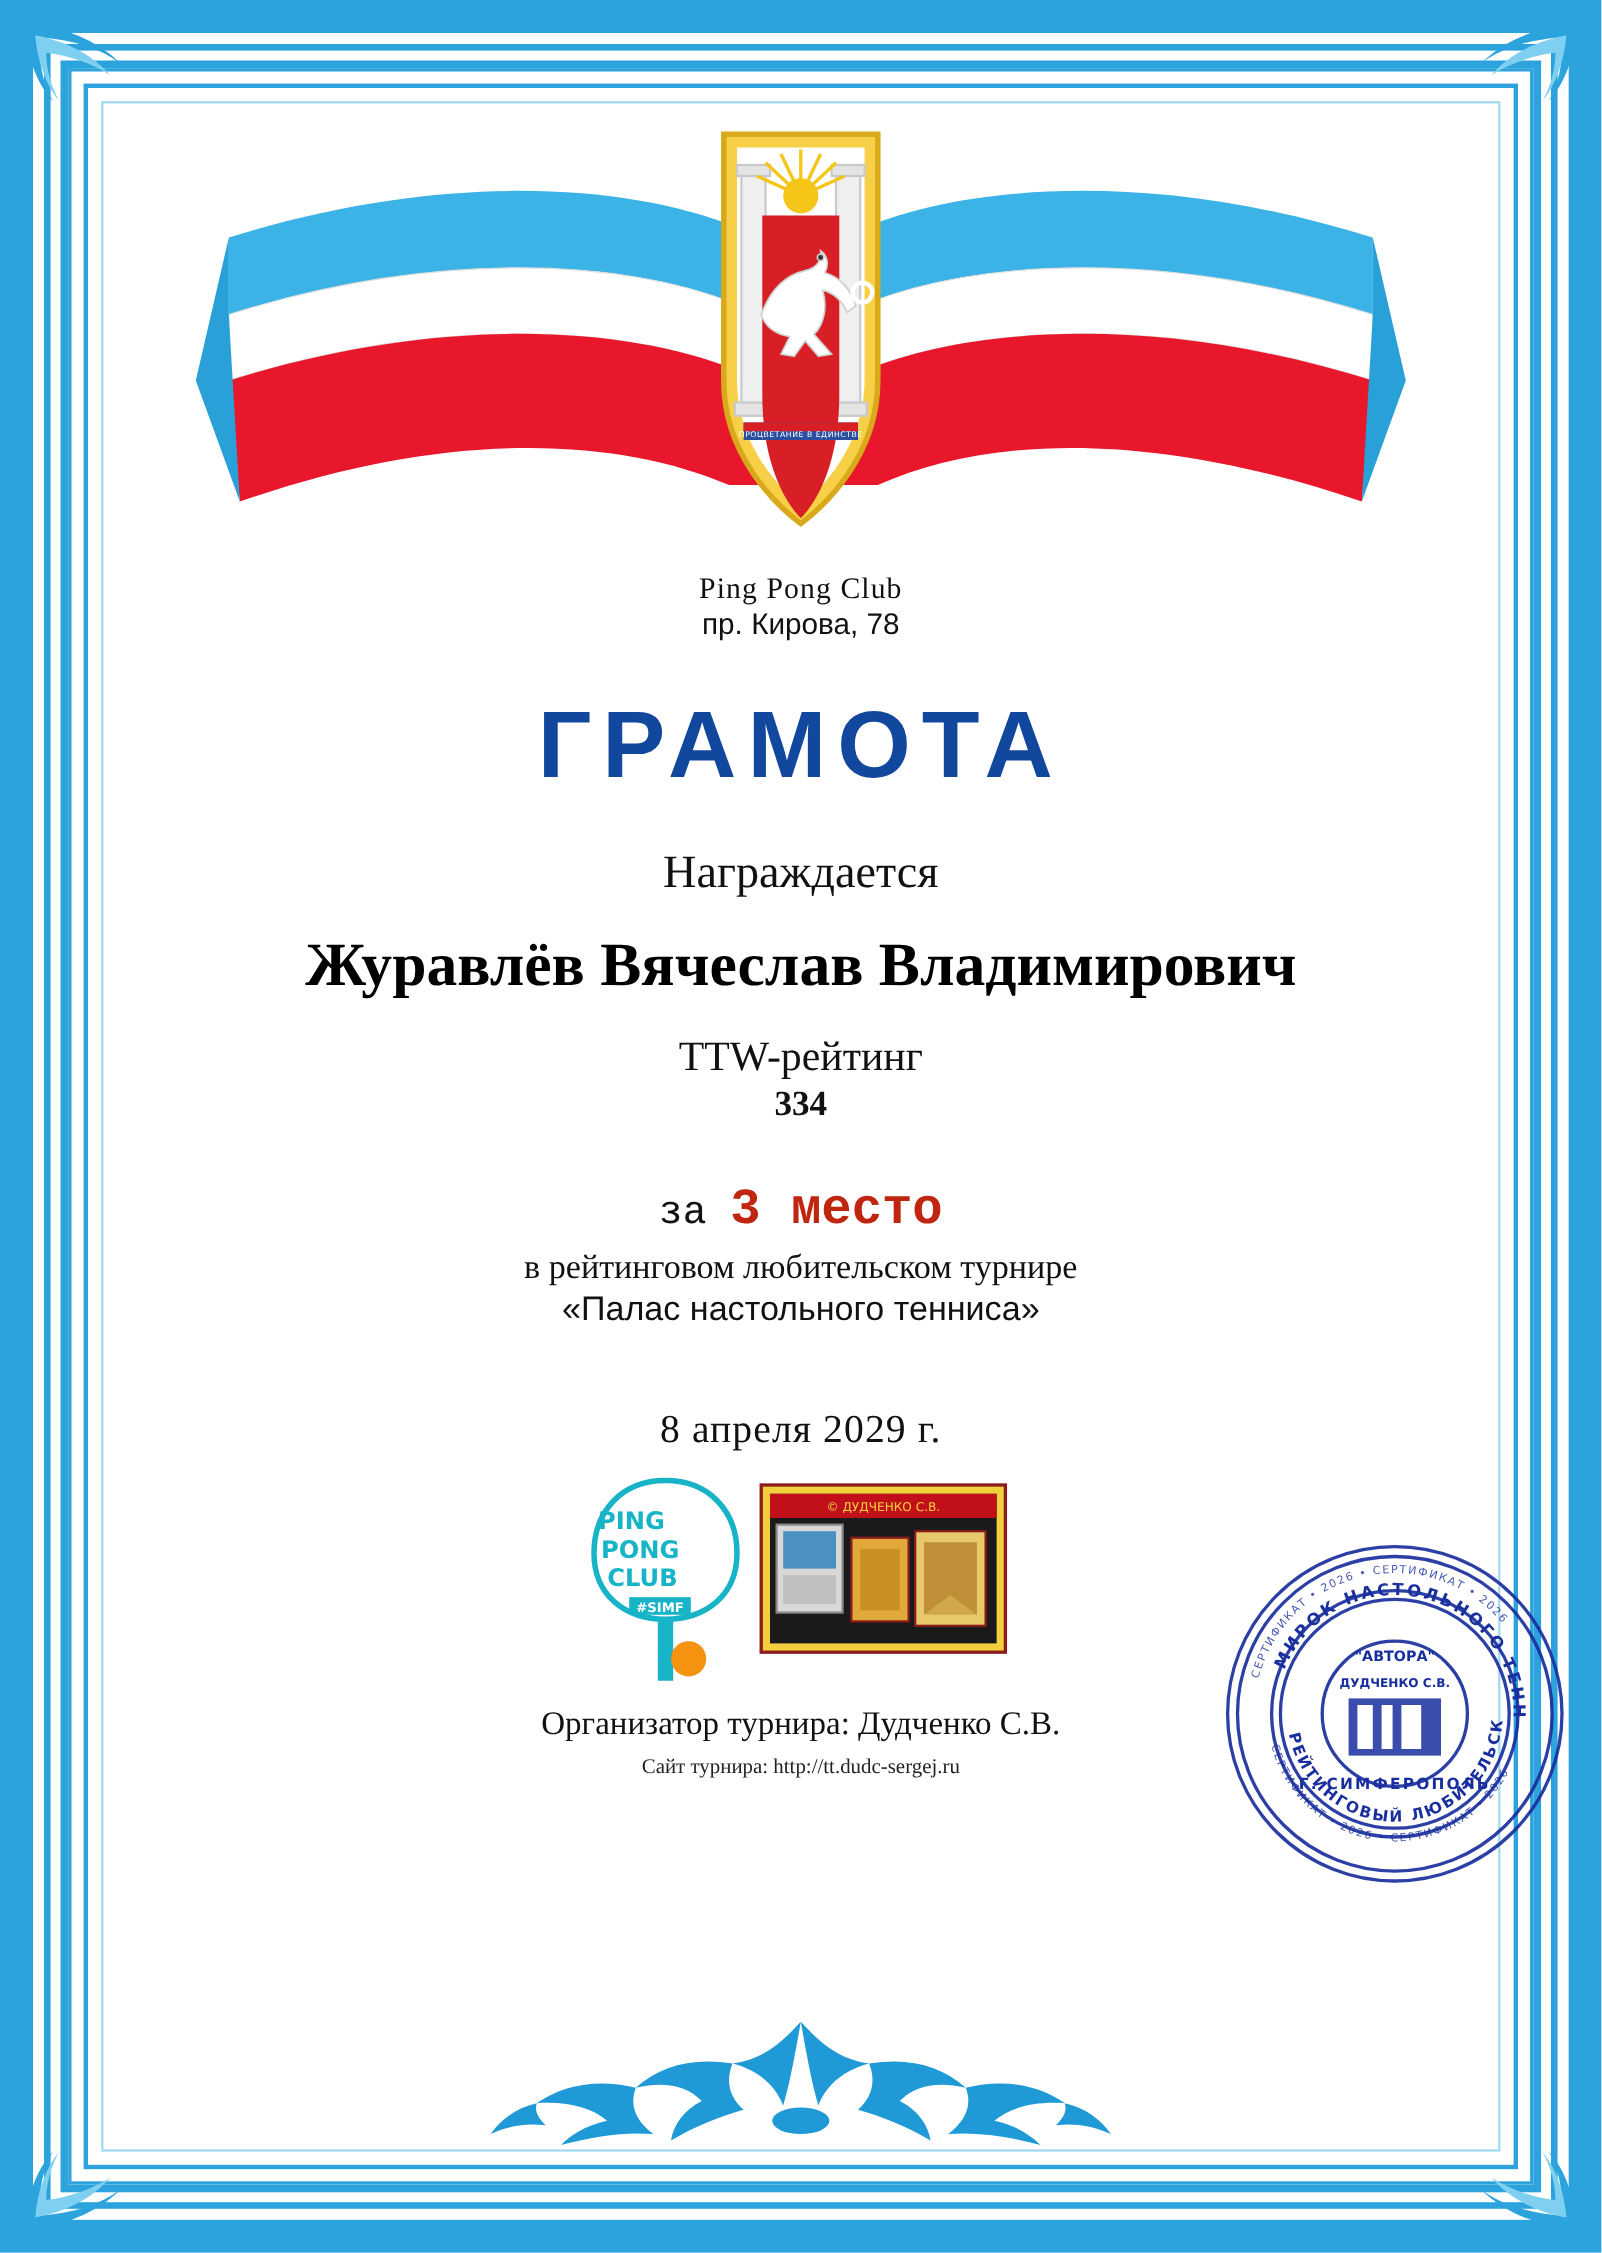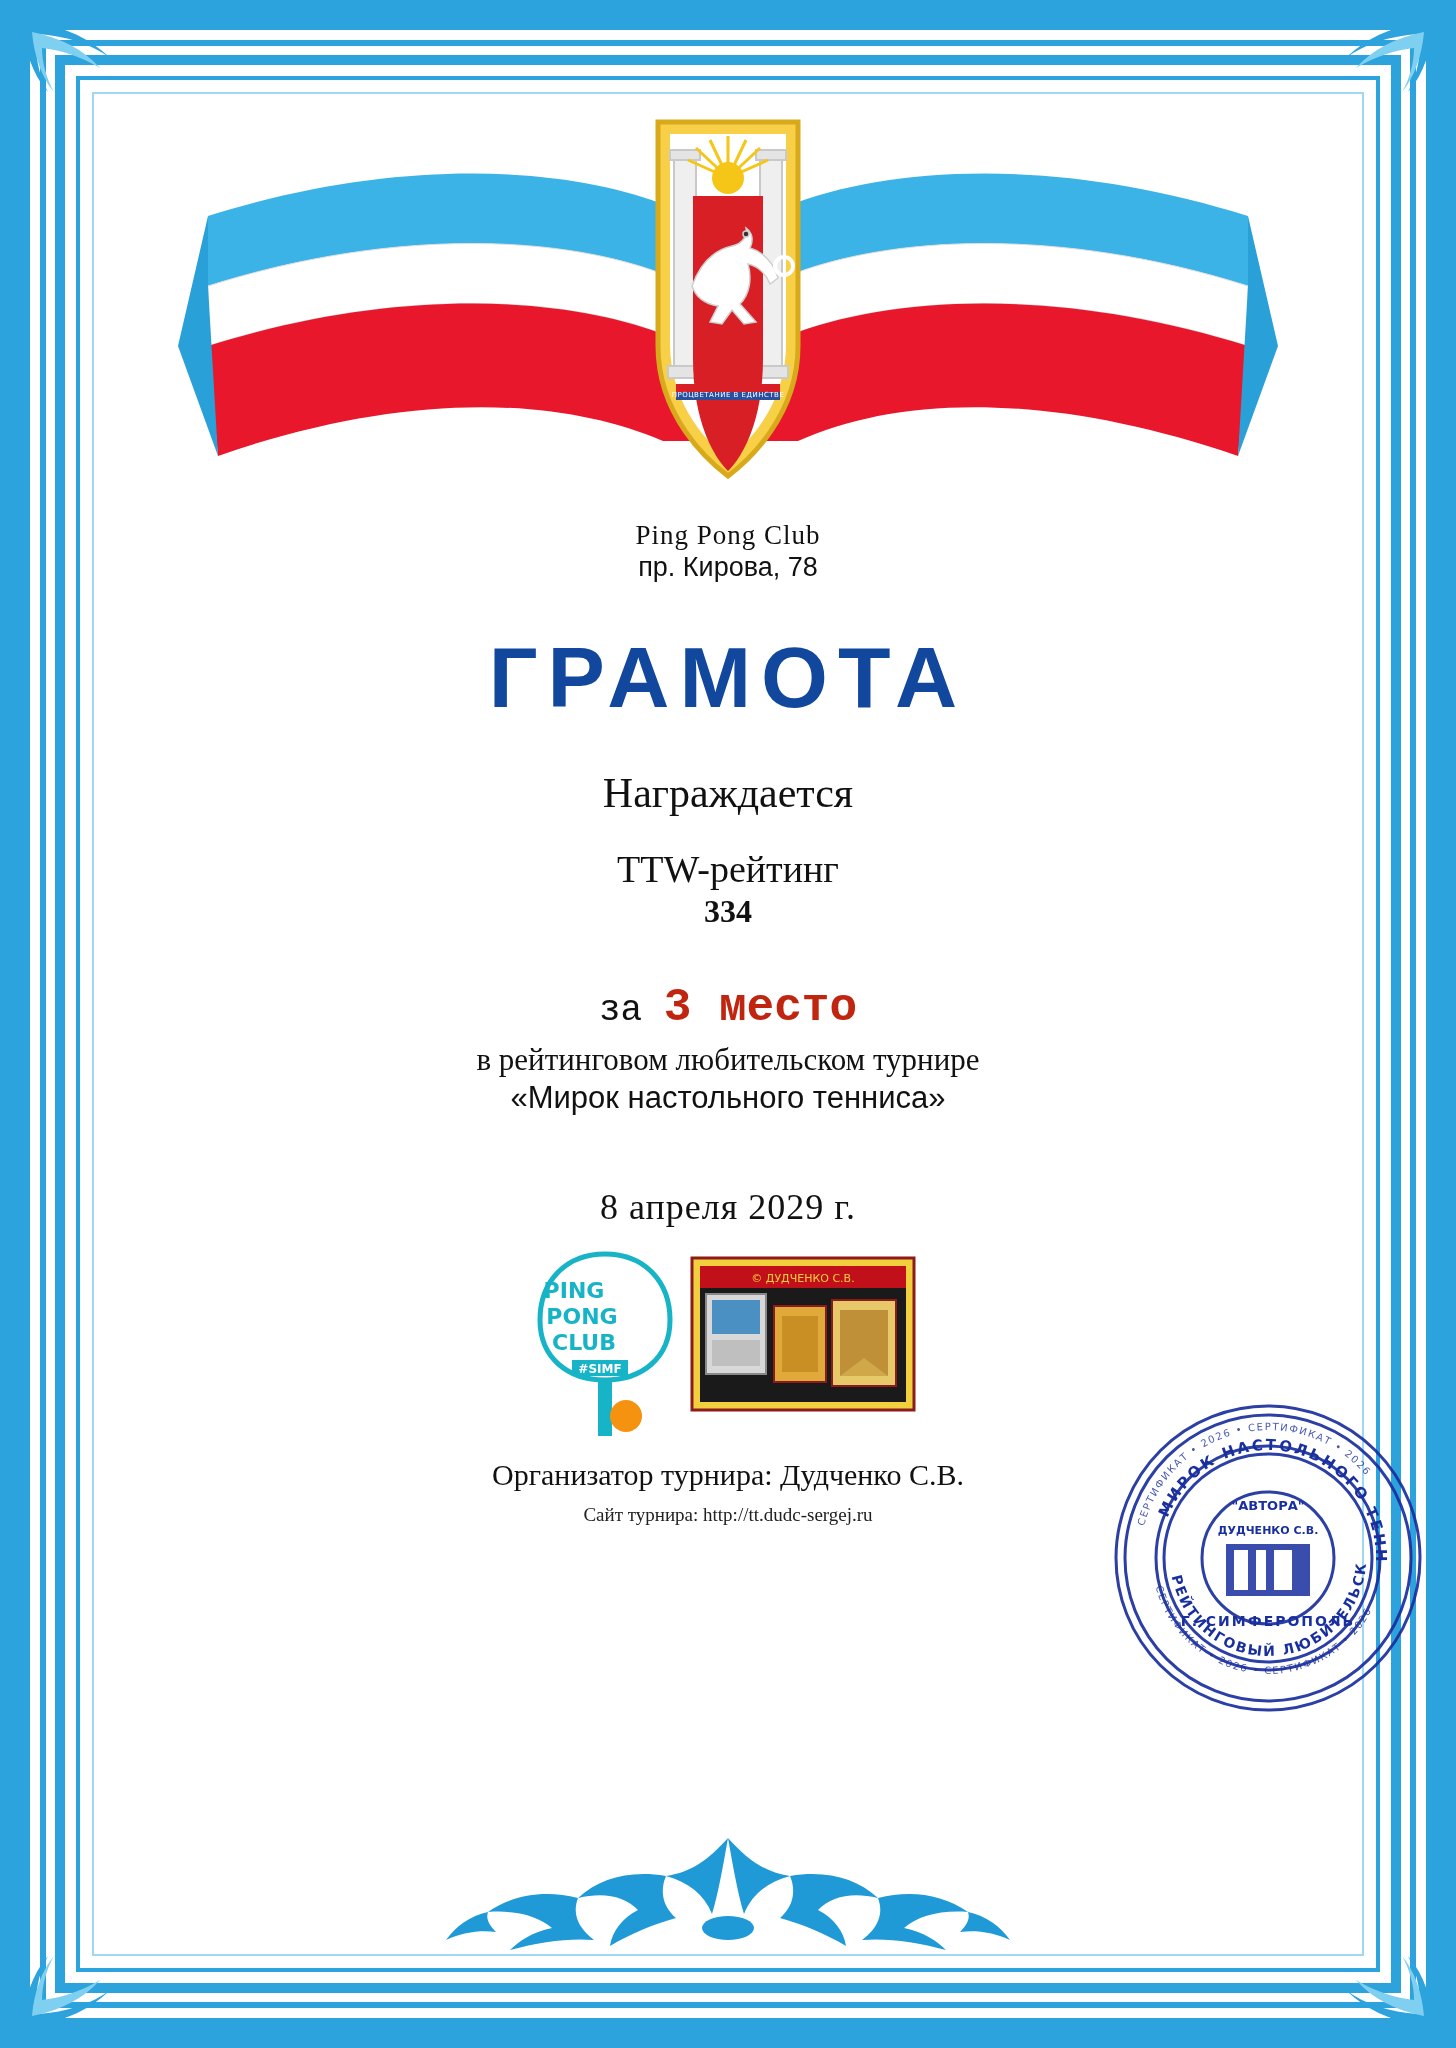--- a/index.html
+++ b/index.html
@@ -341,30 +341,31 @@
 
     <div class="club-lines">
       <div class="club-line-1">Ping Pong Club</div>
       <div class="club-line-3">пр. Кирова, 78</div>
     </div>
 
     <div class="title">ГРАМОТА</div>
 
     <div class="awarded">Награждается</div>
 
+    <div class="winner">Журавлёв Вячеслав Владимирович</div>
 
     <div class="rating-label">TTW-рейтинг</div>
     <div class="rating-value">334</div>
 
     <div class="place-line">
       <span>за</span>
       <span class="place-strong">3 место</span>
     </div>
     <div class="tourney-1">в  рейтинговом любительском турнире</div>
-    <div class="tourney-2">«Мирок настольного тенниса»</div>
+    <div class="tourney-2">«Палас настольного тенниса»</div>
 
     <div class="date">8 апреля 2029 г.</div>
 
     <div class="logos">
 
       <div class="logo-paddle">
         <svg viewBox="0 0 150 190" width="150" height="190">
           <path d="M75 4 C115 4 140 32 140 70 C140 108 112 130 75 130 C38 130 10 108 10 70 C10 32 35 4 75 4 Z" fill="#ffffff" stroke="#17b3c7" stroke-width="5"></path>
           <path d="M68 128 L68 186 L82 186 L82 128 Z" fill="#17b3c7"></path>
           <text x="44" y="48" font-family="DejaVu Sans, sans-serif" font-weight="bold" font-size="22" fill="#17b3c7" text-anchor="middle">PING</text>

